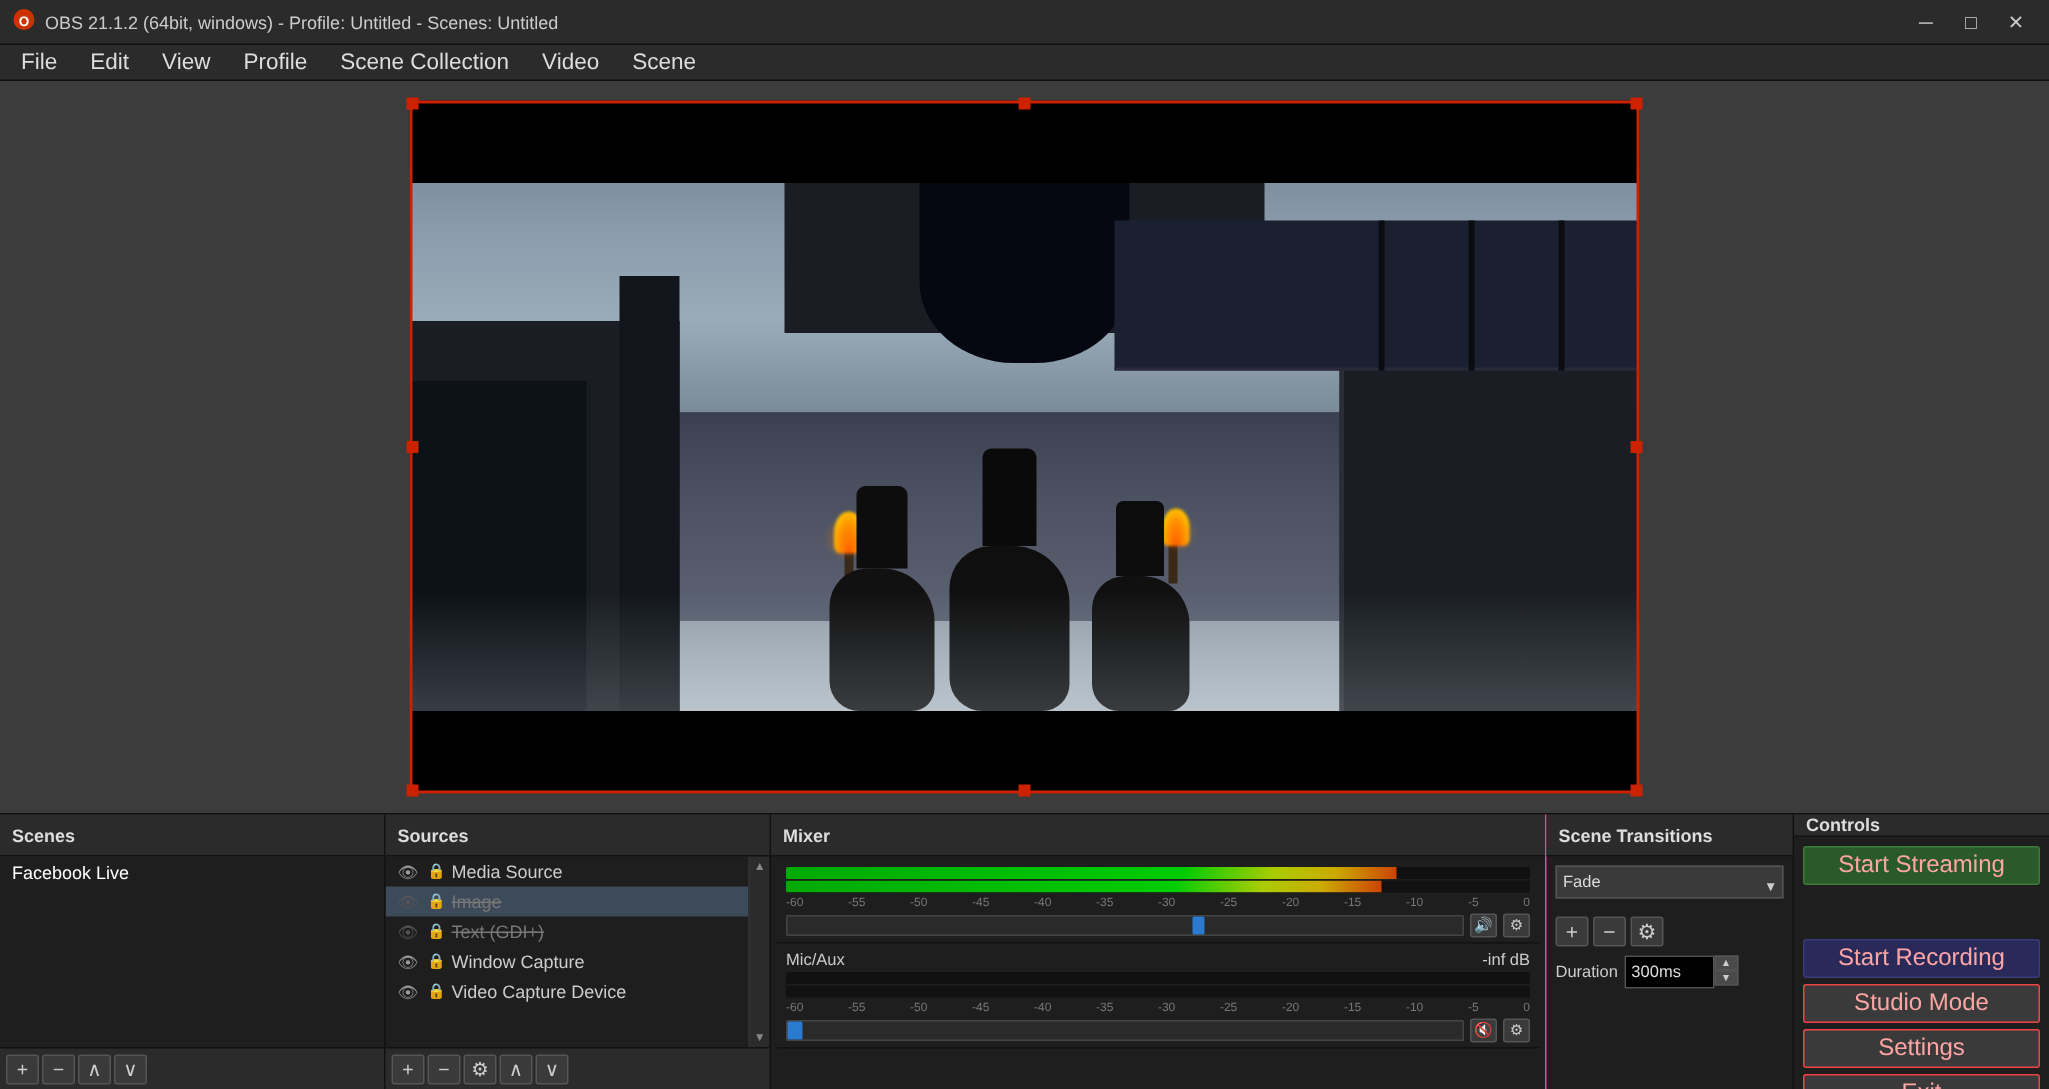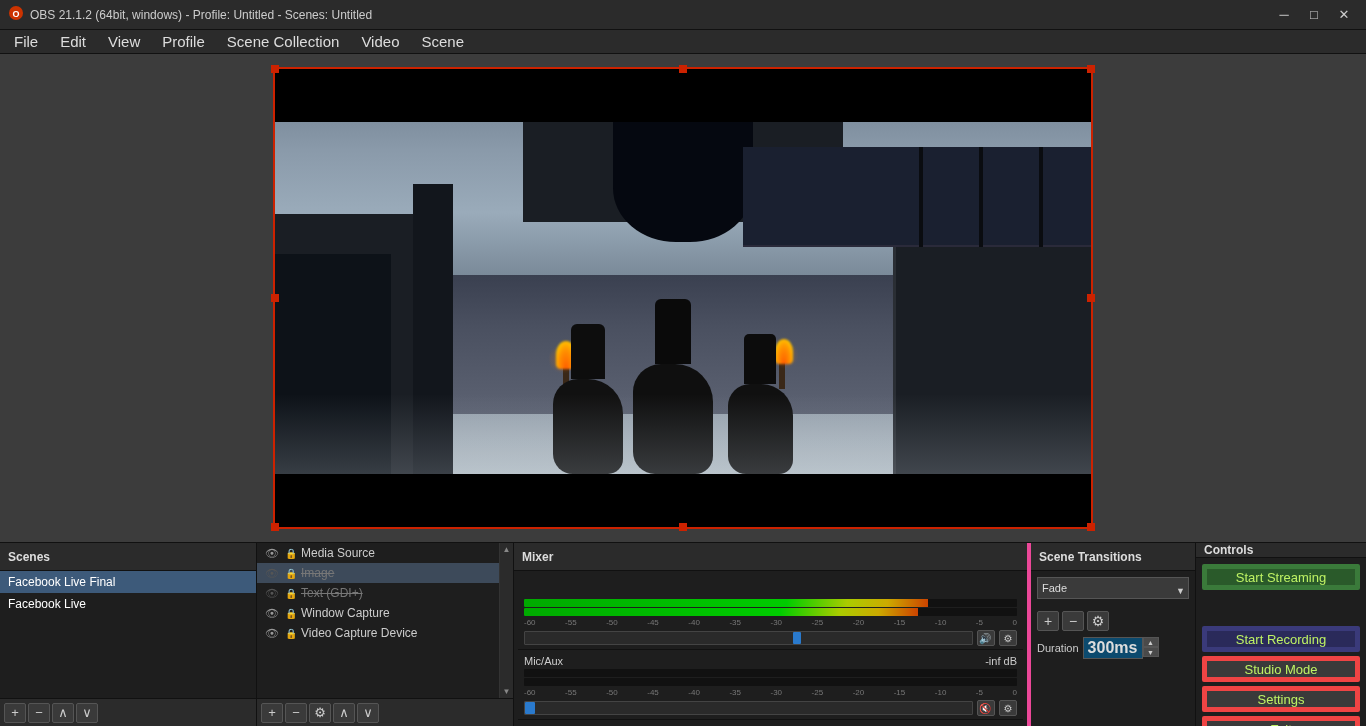--- a/index.html
+++ b/index.html
@@ -270,24 +270,23 @@
       font-size: 10px;
     }
     .source-label {
       flex: 1;
       font-size: 12px;
     }
 
     
     #mixer-panel {
       flex: 1;
-      border-right: 4px solid #ec4899;
+      border-right: 1px solid #ec4899;
       display: flex;
       flex-direction: column;
-      gap: 21px;
     }
 
     .mixer-track {
       padding: 3px 6px;
       border-bottom: 1px solid #111;
     }
     .mixer-track-header {
       display: flex;
       align-items: center;
       justify-content: space-between;
@@ -378,27 +377,26 @@
       margin-top: 4px;
     }
     .duration-label {
       font-size: 11px;
       color: #ccc;
       white-space: nowrap;
     }
     .duration-input {
       flex: 1;
       height: 22px;
-      background: #0c4a6e;
+      background: #000000;
       border: 1px solid #555;
       color: #ddd;
-      font-size: 16px;
+      font-size: 11px;
       padding: 0 4px;
       appearance: none;
-      font-weight: bold;
     }
     .duration-spin {
       display: flex;
       flex-direction: column;
     }
     .spin-btn {
       width: 16px;
       height: 10px;
       background: #4a4a4a;
       border: 1px solid #555;
@@ -421,24 +419,24 @@
       padding: 6px;
       flex: 1;
       display: flex;
       flex-direction: column;
       gap: 4px;
     }
     .control-btn {
       width: 100%;
       height: 26px;
       background: #3a3a3a;
-      border: 5px solid #ef4444;
-      color: #bef264;
-      cursor: pointer;
-      font-size: 13px;
+      border: 1px solid #ef4444;
+      color: #fca5a5;
+      cursor: pointer;
+      font-size: 16px;
       text-align: center;
       display: flex;
       align-items: center;
       justify-content: center;
       border-radius: 2px;
     }
     .control-btn.stream { background: #2a5a2a; border-color: #3a7a3a; }
     .control-btn.record { background: #2a2a5a; border-color: #3a3a7a; margin-top: 32px; }
 
     
@@ -545,32 +543,34 @@
   </div>
 </div>
 
 <div id="bottom-panel">
 
   <div id="scenes-panel">
     <div class="panel-header">
       <span>Scenes</span>
     </div>
     <div class="panel-content">
-      <div class="list-item selected">Facebook Live Final</div>
       <div class="list-item">Facebook Live</div>
     </div>
     <div class="panel-toolbar">
       <button class="toolbar-btn">+</button>
       <button class="toolbar-btn">−</button>
       <button class="toolbar-btn">∧</button>
       <button class="toolbar-btn">∨</button>
     </div>
   </div>
 
   <div id="sources-panel">
+    <div class="panel-header">
+      <span>Sources</span>
+    </div>
     <div style="display:flex;flex:1;overflow:hidden;">
       <div class="panel-content" style="flex:1;">
 
         <div class="source-item">
           <span class="source-eye">👁</span>
           <span class="source-lock">🔒</span>
           <span class="source-label">Media Source</span>
         </div>
 
         <div class="source-item selected">

